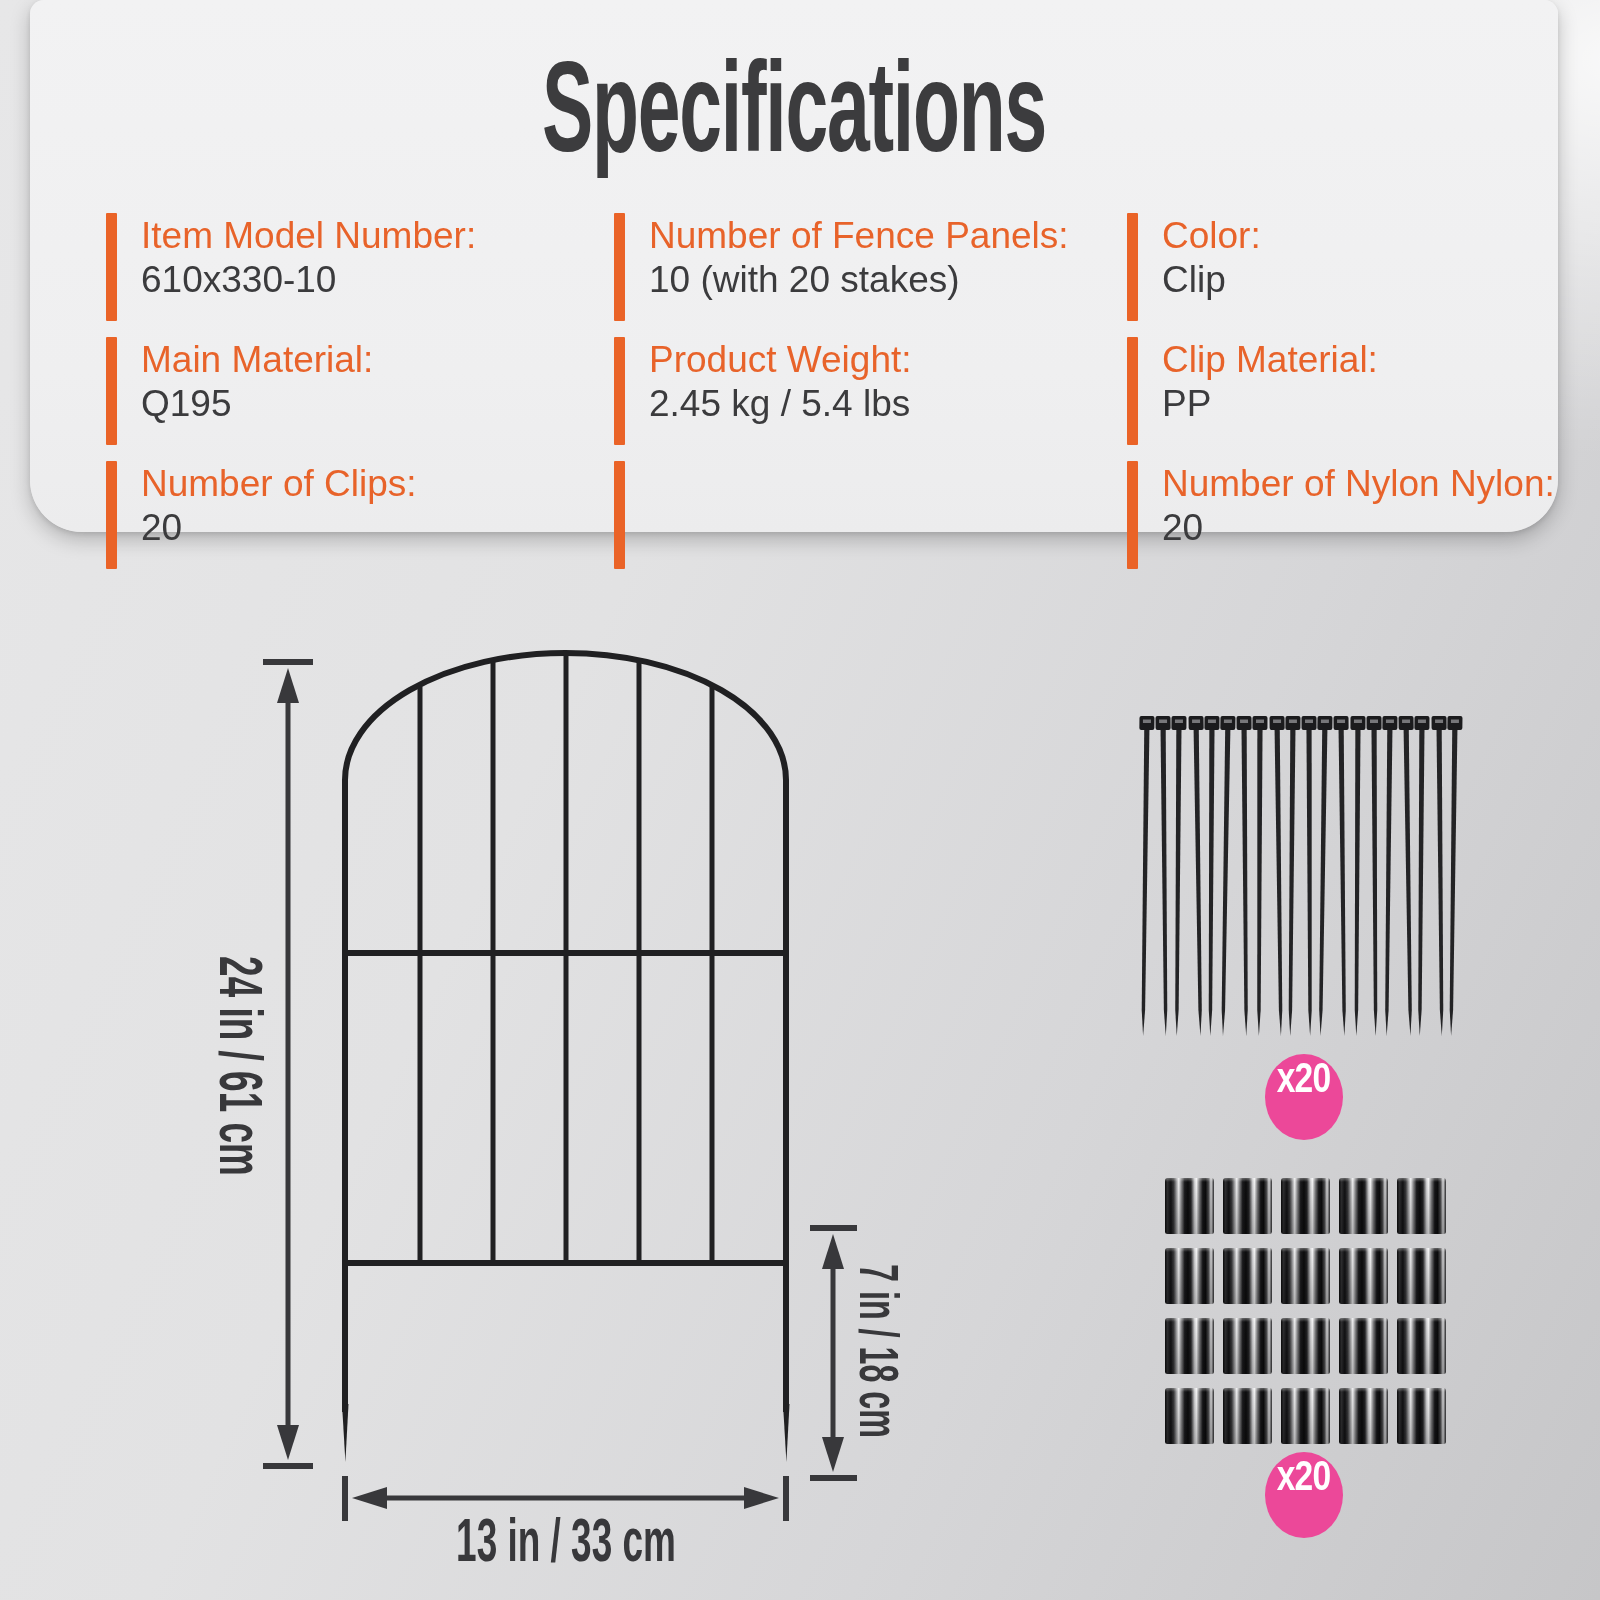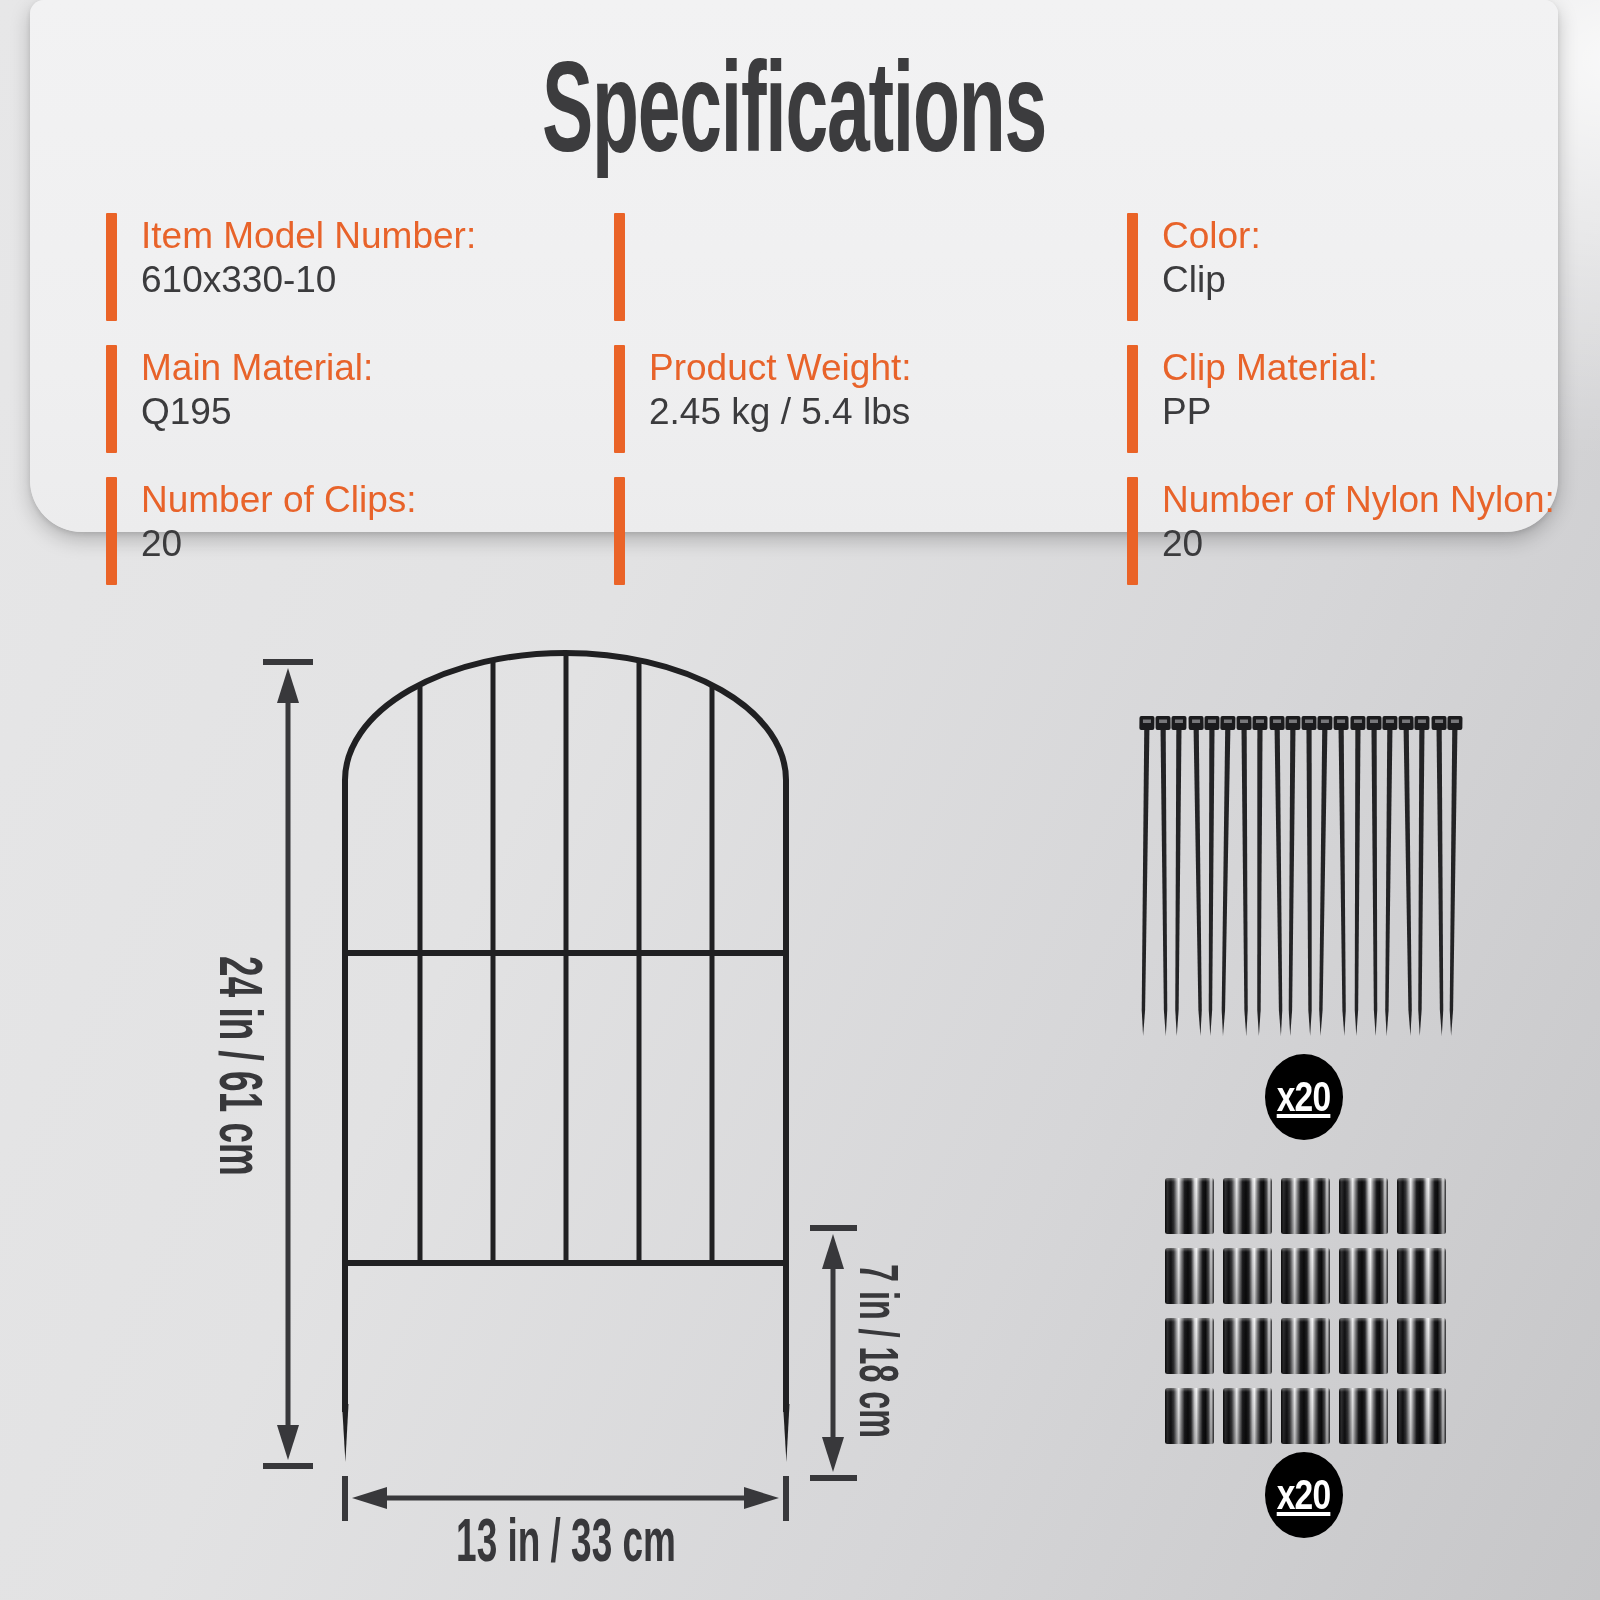--- a/index.html
+++ b/index.html
@@ -17,21 +17,21 @@
     border-radius:14px 14px 52px 52px;
     box-shadow:0 8px 20px rgba(0,0,0,.22), 0 2px 5px rgba(0,0,0,.10);
   }
   .title{
     position:absolute;left:0;right:0;top:40px;margin:0;
     text-align:center;color:#3c3c3e;font-weight:bold;font-size:124px;line-height:1.05;
     transform:scale(.62,1.03);transform-origin:center top;letter-spacing:-2px;
   }
   .grid{
     position:absolute;left:76px;top:213px;width:1470px;
-    display:grid;grid-template-columns:508px 513px auto;row-gap:24px;
+    display:grid;grid-template-columns:508px 513px auto;row-gap:16px;
   }
   .spec{display:flex;height:108px;}
   .spec .bar{width:11px;height:108px;background:#ea6327;border-radius:1px;flex:0 0 11px;}
   .spec .txt{margin-left:24px;padding-top:1px;}
   .spec .lab{font-size:37px;line-height:44px;color:#e8632a;white-space:nowrap;}
   .spec .val{font-size:37px;line-height:44px;color:#3b3b3d;white-space:nowrap;}
   .diagram{position:absolute;left:0;top:600px;}
   .dim{
     position:absolute;color:#38383b;font-weight:bold;font-size:56px;white-space:nowrap;line-height:1;
   }
@@ -47,21 +47,21 @@
     width:49px;height:56px;border-radius:2.5px;
     background:
       linear-gradient(180deg, rgba(255,255,255,.35) 0%, rgba(255,255,255,0) 7%, rgba(0,0,0,.22) 100%),
       linear-gradient(90deg,
         #0b0b0c 0%, #2e2e30 5%, #101012 12%, #3a3a3c 18%, #a8a8aa 24%, #ededee 28%,
         #8e8e90 33%, #1b1b1d 40%, #0b0b0c 47%, #232325 53%, #c7c7c9 60%, #f4f4f5 64%,
         #7d7d7f 70%, #151517 77%, #0b0b0c 83%, #4c4c4e 89%, #d8d8da 94%, #2a2a2c 100%);
   }
   .badge{
     position:absolute;width:78px;height:86px;border-radius:50%;
-    background:#000000;color:#ffffff;display:flex;align-items:center;justify-content:center;text-decoration:underline;
+    background:#ec4899;color:#ffffff;display:flex;align-items:flex-start;justify-content:center;
   }
   .badge span{font-weight:bold;font-size:42px;transform:scale(.8,1);letter-spacing:-1px;}
   .badge.ties{left:1265px;top:1054px;}
   .badge.clips-b{left:1265px;top:1452px;}
 </style>
 </head>
 <body>
 
 <div>
 
@@ -71,20 +71,24 @@
     <div class="grid">
       <div class="spec">
         <div class="bar"></div>
         <div class="txt">
           <div class="lab">Item Model Number:</div>
           <div class="val">610x330-10</div>
         </div>
       </div>
       <div class="spec">
         <div class="bar"></div>
+        <div class="txt">
+          <div class="lab">Number of Fence Panels:</div>
+          <div class="val">10 (with 20 stakes)</div>
+        </div>
       </div>
       <div class="spec">
         <div class="bar"></div>
         <div class="txt">
           <div class="lab">Color:</div>
           <div class="val">Clip</div>
         </div>
       </div>
       <div class="spec">
         <div class="bar"></div>

